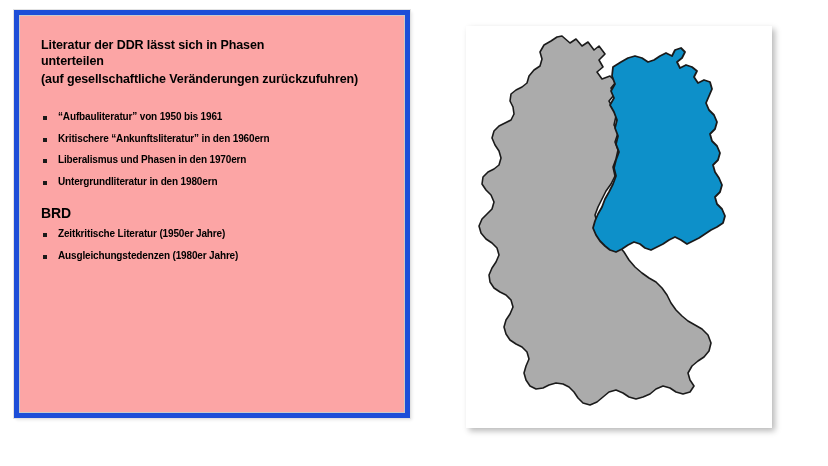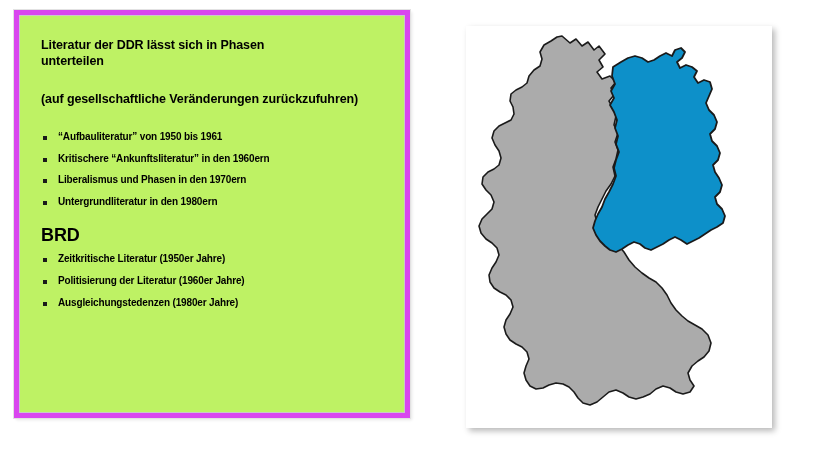--- a/index.html
+++ b/index.html
@@ -17,43 +17,43 @@
   }
 
   
   #content-panel {
     position: absolute;
     left: 14px;
     top: 10px;
     width: 396px;
     height: 408px;
     box-sizing: border-box;
-    background: #bef264;
-    border: 5px solid #d946ef;
+    background: #fca5a5;
+    border: 5px solid #1d4ed8;
     box-shadow:
       0 0 0 1px #e2e2e2,
       inset 0 0 0 1px #c9c9c9,
       2px 2px 3px rgba(0,0,0,0.10);
   }
   #content-inner {
     position: absolute;
     left: 0; top: 0; right: 0; bottom: 0;
     padding: 22px 18px 10px 22px;
     box-sizing: border-box;
   }
 
   .heading-block {
     color: #000000;
     font-weight: bold;
     font-size: 12.5px;
     line-height: 1.30;
     letter-spacing: -0.1px;
   }
   .heading-sub {
-    margin-top: 21px;
+    margin-top: 1px;
     color: #000000;
     font-weight: bold;
     font-size: 12.5px;
     line-height: 1.30;
     letter-spacing: -0.1px;
   }
 
   .bullet-list {
     list-style: none;
     margin: 0;
@@ -79,21 +79,21 @@
     width: 4px;
     height: 4px;
     background: #1a1a1a;
   }
 
   .section-label {
     margin-top: 16px;
     margin-bottom: 7px;
     color: #000000;
     font-weight: bold;
-    font-size: 18px;
+    font-size: 14px;
     letter-spacing: -0.1px;
   }
 
   
   #map-card {
     position: absolute;
     left: 466px;
     top: 26px;
     width: 306px;
     height: 402px;
@@ -139,24 +139,20 @@
         <span>Untergrundliteratur in den 1980ern</span>
       </li>
     </ul>
 
     <div class="section-label">BRD</div>
 
     <ul class="bullet-list" id="brd-list">
       <li class="bullet-item">
         <span class="bullet-mark"></span>
         <span>Zeitkritische Literatur (1950er Jahre)</span>
-      </li>
-      <li class="bullet-item">
-        <span class="bullet-mark"></span>
-        <span>Politisierung der Literatur (1960er Jahre)</span>
       </li>
       <li class="bullet-item">
         <span class="bullet-mark"></span>
         <span>Ausgleichungstedenzen (1980er Jahre)</span>
       </li>
     </ul>
 
   </div>
 </div>
 

